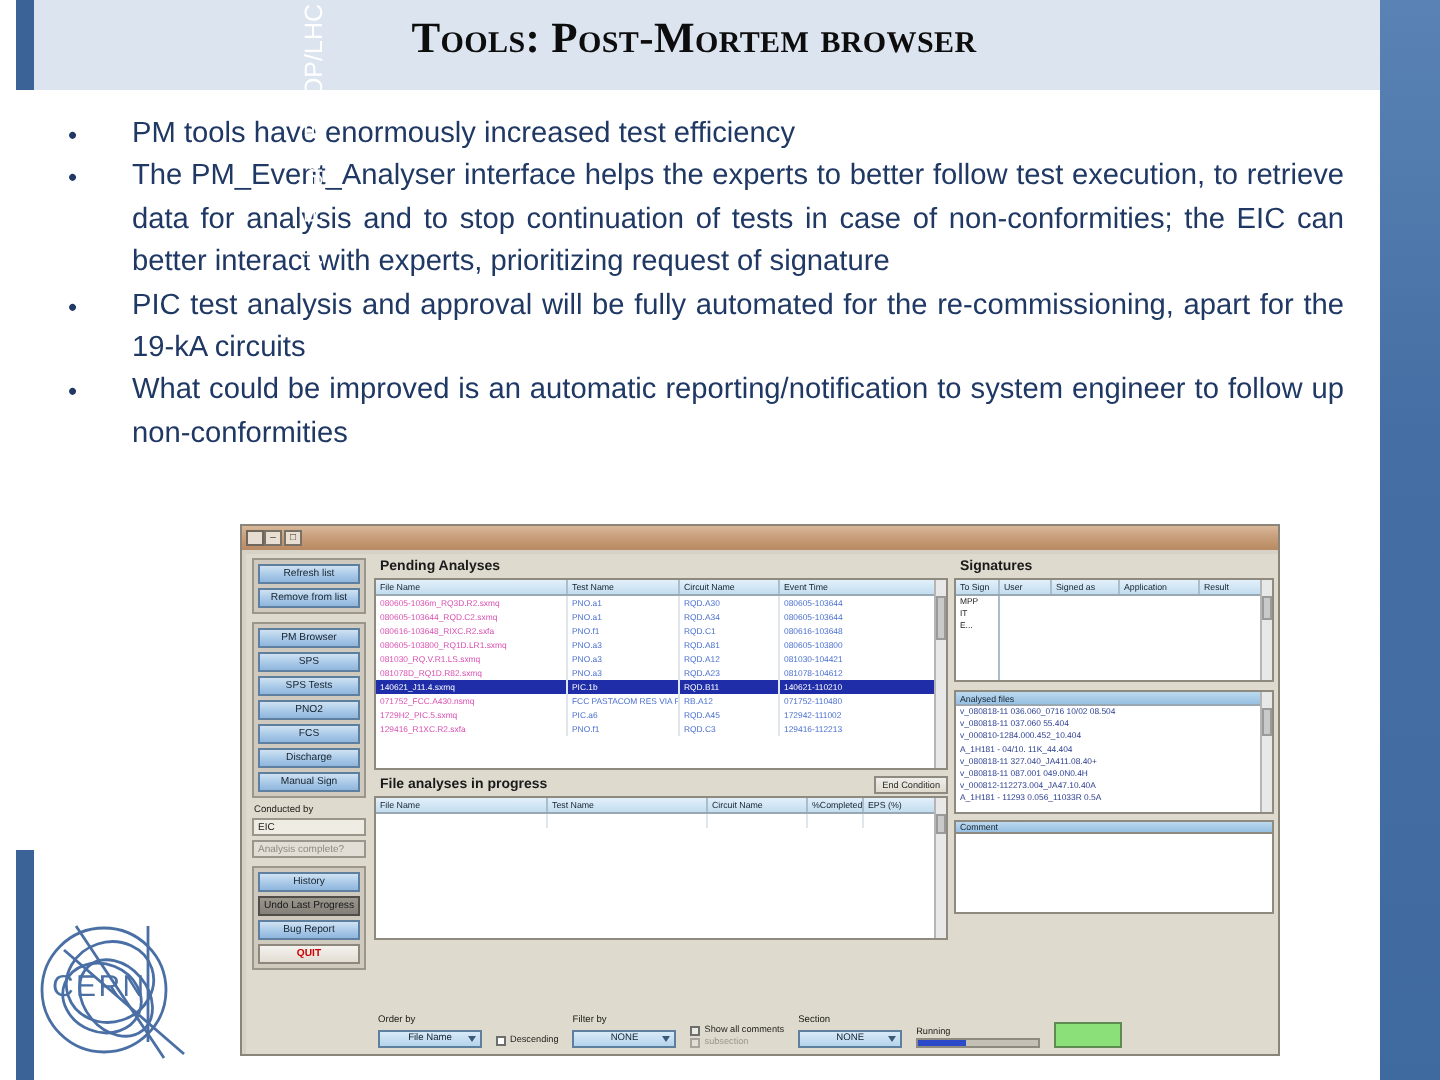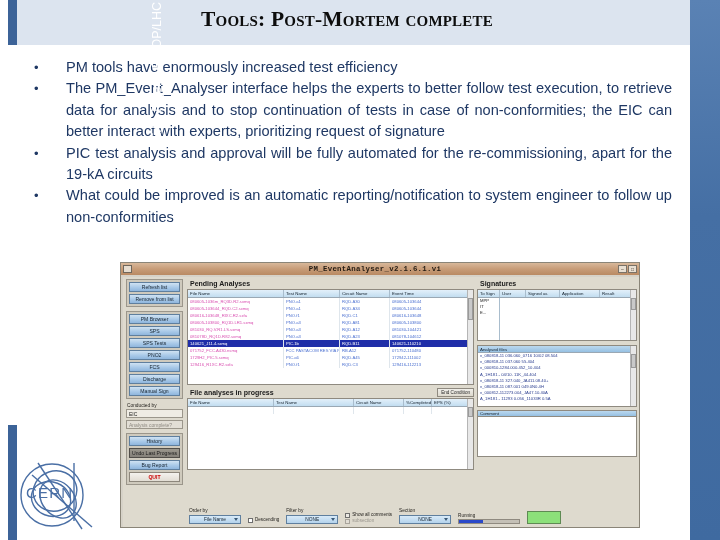--- a/index.html
+++ b/index.html
@@ -401,21 +401,21 @@
 </style>
 </head>
 <body>
 
 <div id="slide">
 
   <div class="left-bar"></div>
   <div class="left-bar-white"></div>
 
   <div class="header-band"></div>
-  <div class="header-title">Tools: Post-Mortem complete</div>
+  <div class="header-title">Tools: Post-Mortem browser</div>
 
   <div class="body-text">
     <div class="bullet-row">
       <div class="bullet-dot">•</div>
       <div class="bullet-body last-nojustify">PM tools have enormously increased test efficiency</div>
     </div>
     <div class="bullet-row">
       <div class="bullet-dot">•</div>
       <div class="bullet-body">The PM_Event_Analyser interface helps the experts to better follow test execution, to retrieve data for analysis and to stop continuation of tests in case of non-conformities; the EIC can better interact with experts, prioritizing request of signature</div>
     </div>
@@ -439,21 +439,20 @@
       <path d="M24 8 L68 74"></path>
       <path d="M18 20 L78 72"></path>
     </g>
     <text x="12" y="43" font-family="Liberation Sans, sans-serif" font-size="15" fill="#4a6fa5" letter-spacing="1.2">CERN</text>
   </svg>
 
   <div id="app">
 
     <div class="titlebar">
       <div class="tb-icon"></div>
-      <div class="tb-title">PM_EventAnalyser_v2.1.6.1.vi</div>
       <div class="tb-btns">
         <div class="tb-btn">–</div>
         <div class="tb-btn">□</div>
       </div>
     </div>
 
     <div class="app-body">
 
       <div class="ctrl-col">
 

